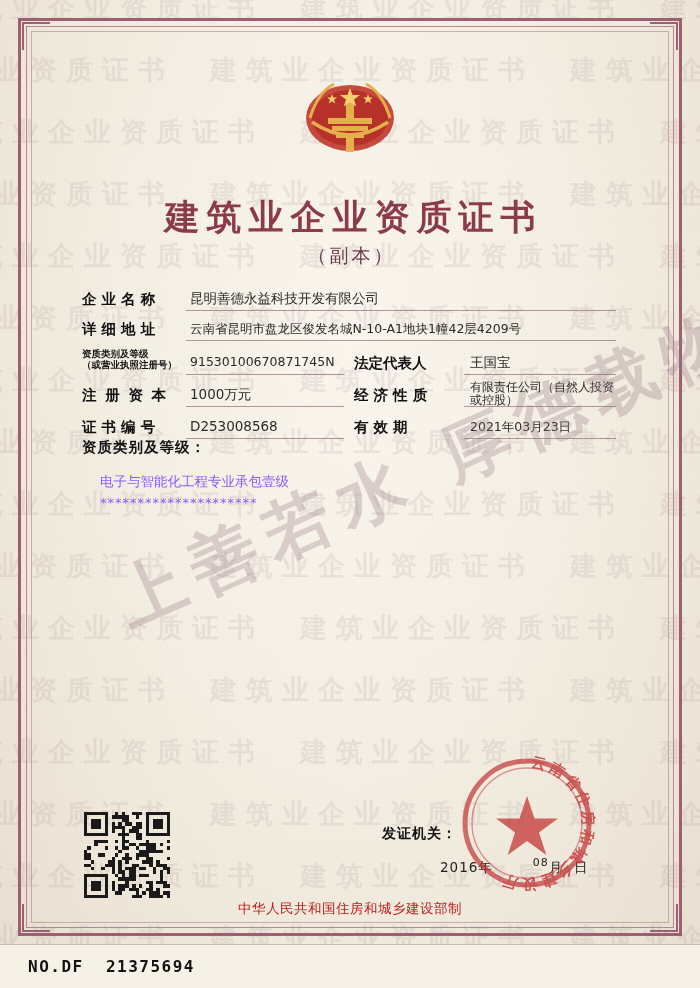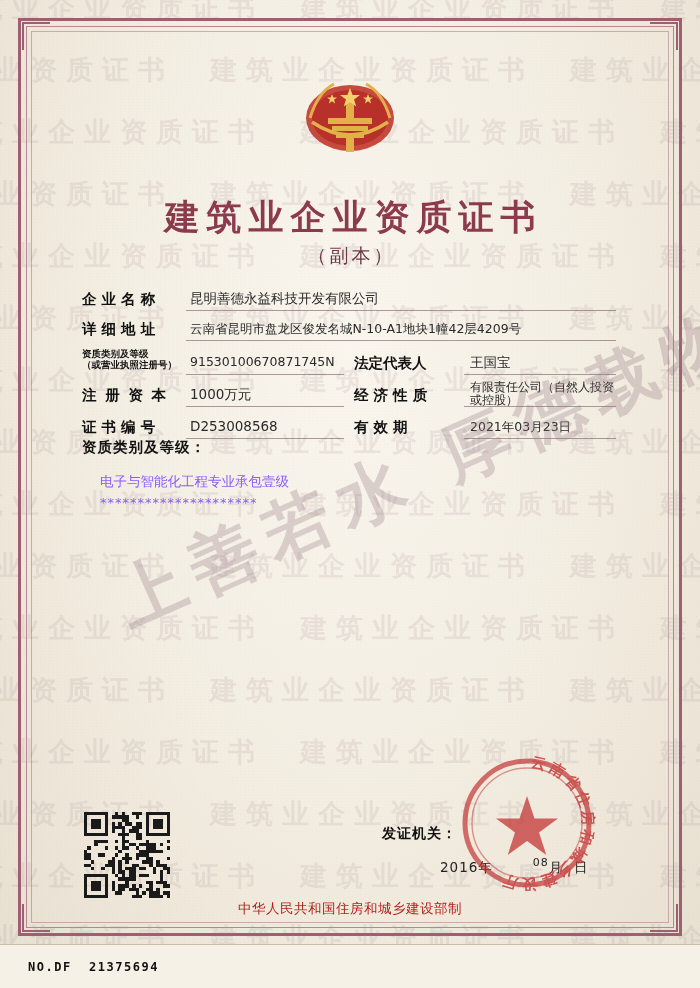--- a/index.html
+++ b/index.html
@@ -269,21 +269,21 @@
     box-sizing: border-box;
     background: #f6f1e7;
   }
   .bottom-left {
     font-size: 12.5px;
     color: #111;
     font-weight: 700;
     letter-spacing: .2px;
   }
   .bottom-right {
-    font-size: 12px;
+    font-size: 16px;
     color: #111;
     font-weight: 700;
     letter-spacing: 1.5px;
     font-family: "DejaVu Sans Mono", "Liberation Mono", monospace;
     text-align: right;
   }
 </style>
 </head>
 <body>
 

